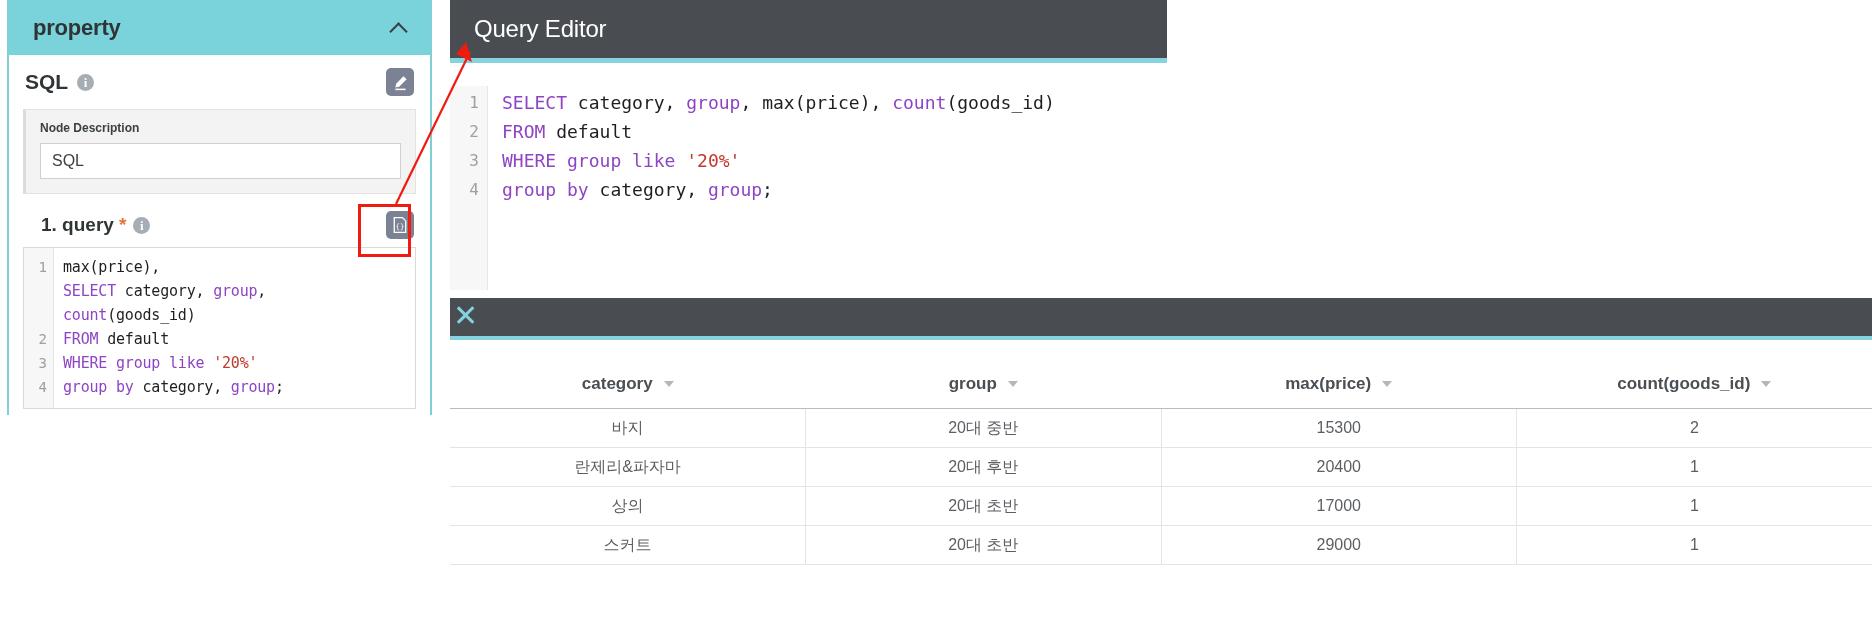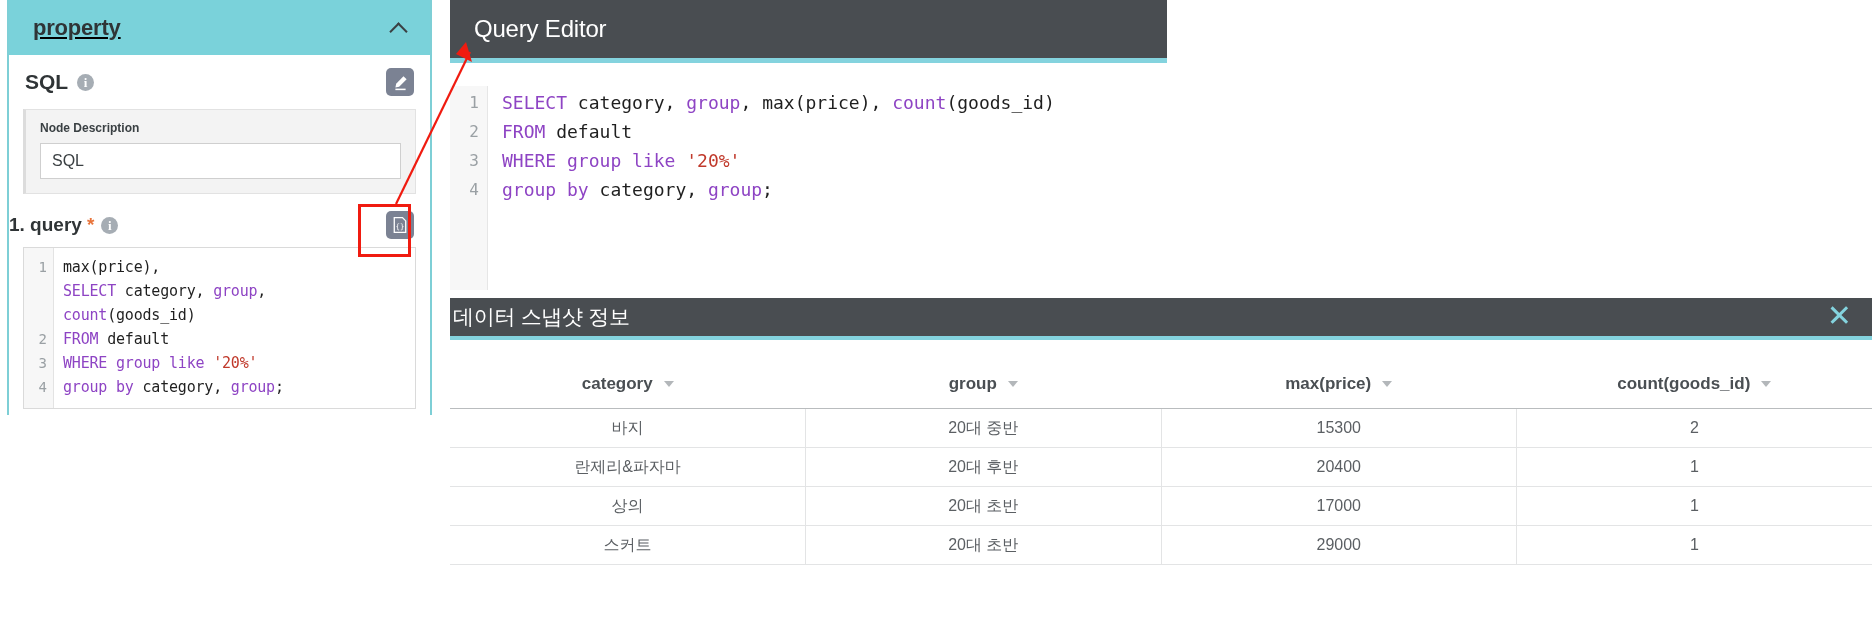--- a/index.html
+++ b/index.html
@@ -28,21 +28,20 @@
     border-right: 2px solid #7ecfd6;
     box-sizing: border-box;
   }
   #property-header {
     height: 55px;
     background: #7ad2da;
     display: flex;
     align-items: center;
     padding: 0 22px 0 24px;
     box-sizing: border-box;
-    text-decoration: underline;
   }
   #property-title {
     font-size: 22px;
     font-weight: 600;
     color: #2f3436;
     letter-spacing: -0.2px;
     flex: 1;
   }
   .chevron-up {
     width: 18px;
@@ -125,21 +124,21 @@
     display: flex;
     align-items: center;
     padding-left: 11px;
     font-size: 16px;
     color: #3b4043;
   }
 
   #query-row {
     display: flex;
     align-items: center;
-    padding: 17px 16px 8px 0;
+    padding: 17px 16px 8px 32px;
     box-sizing: border-box;
   }
   #query-label {
     font-size: 19px;
     font-weight: 600;
     color: #2f3436;
   }
   #query-required {
     color: #e8743b;
     font-size: 19px;
@@ -425,21 +424,20 @@
         <div class="cl"><span class="kw">SELECT</span><span class="idt"> category, </span><span class="kw">group</span><span class="idt">, </span><span class="idt">max</span><span class="idt">(price), </span><span class="kw">count</span><span class="idt">(goods_id)</span></div>
         <div class="cl"><span class="kw">FROM</span><span class="idt"> default</span></div>
         <div class="cl"><span class="kw">WHERE </span><span class="kw">group like </span><span class="str">'20%'</span></div>
         <div class="cl"><span class="kw">group by</span><span class="idt"> category, </span><span class="kw">group</span><span class="idt">;</span></div>
       </div>
   </div>
 </div>
 
 <div id="snapshot">
   <div id="snap-header">
-    <span id="snap-title">데이터 스냅샷 정보</span>
     <span id="snap-close">✕</span>
   </div>
   <div id="snap-body">
     <table class="data-table">
       <thead>
         <tr id="thead-row">
             <th><span>category</span><span class="caret"></span></th>
             <th><span>group</span><span class="caret"></span></th>
             <th><span>max(price)</span><span class="caret"></span></th>
             <th><span>count(goods_id)</span><span class="caret"></span></th>

